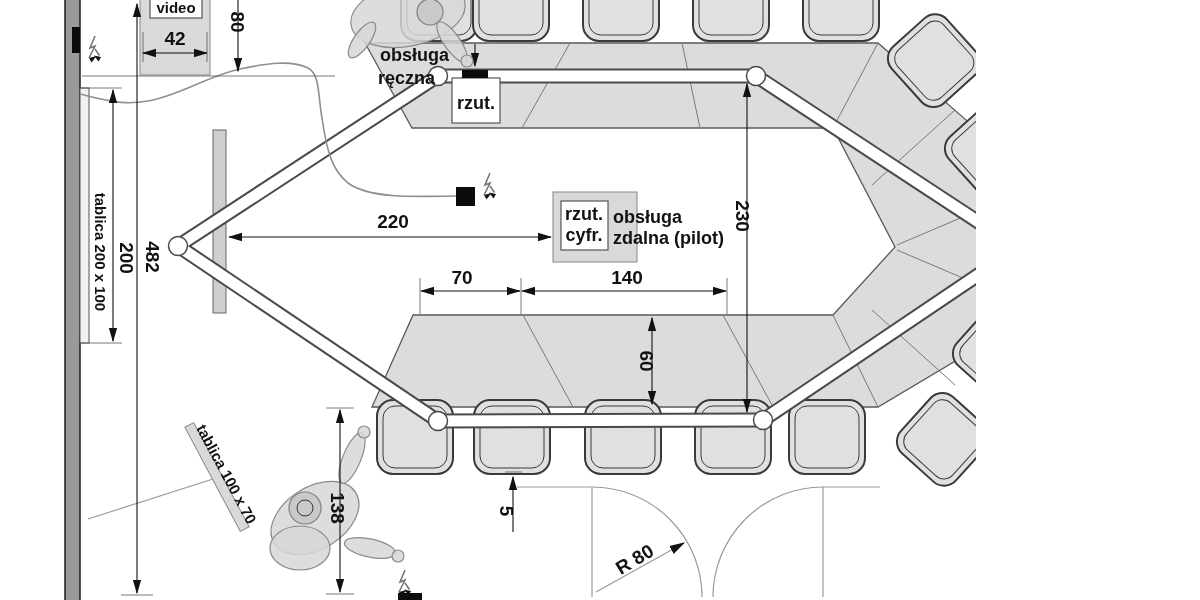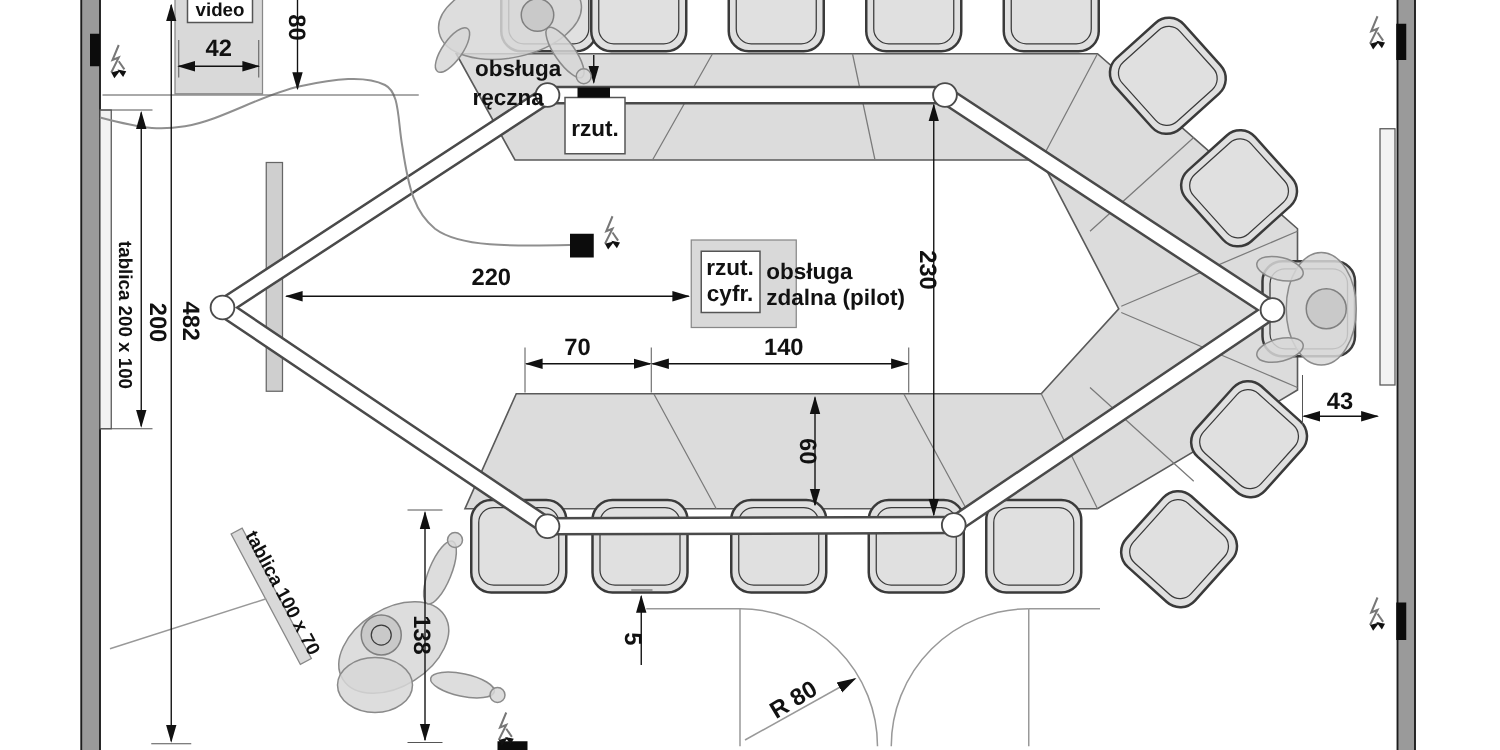--- a/index.html
+++ b/index.html
@@ -1,16 +1,16 @@
 <!DOCTYPE html>
 <html style="--wall: #9a9a9a; --table: #dcdcdc; --chair: #e0e0e0; --line: #111111;"><head>
 <meta charset="utf-8">
 <style>
   html,body{margin:0;padding:0;background:#fff;}
-  .stage{position:relative;width:1200px;height:600px;background:#fff;overflow:hidden;
+  .stage{position:relative;width:976px;height:600px;background:#fff;overflow:hidden;
          font-family:"Liberation Sans",sans-serif;}
   svg{display:block}
   .wall{fill:var(--wall,#9a9a9a);stroke:#1c1c1c;stroke-width:1.5;}
   .board{fill:#f2f2f2;stroke:#555;stroke-width:1;}
   .screen{fill:#cfcfcf;stroke:#666;stroke-width:1;}
   .table{fill:var(--table,#dcdcdc);stroke:#5a5a5a;stroke-width:1.3;}
   .seam{stroke:#7a7a7a;stroke-width:1;fill:none;}
   .chair-outer{fill:var(--chair,#e0e0e0);stroke:#3a3a3a;stroke-width:2;}
   .chair-inner{fill:none;stroke:#3a3a3a;stroke-width:1;}
   .bar-out{stroke:#4a4a4a;stroke-width:15;stroke-linecap:round;}

